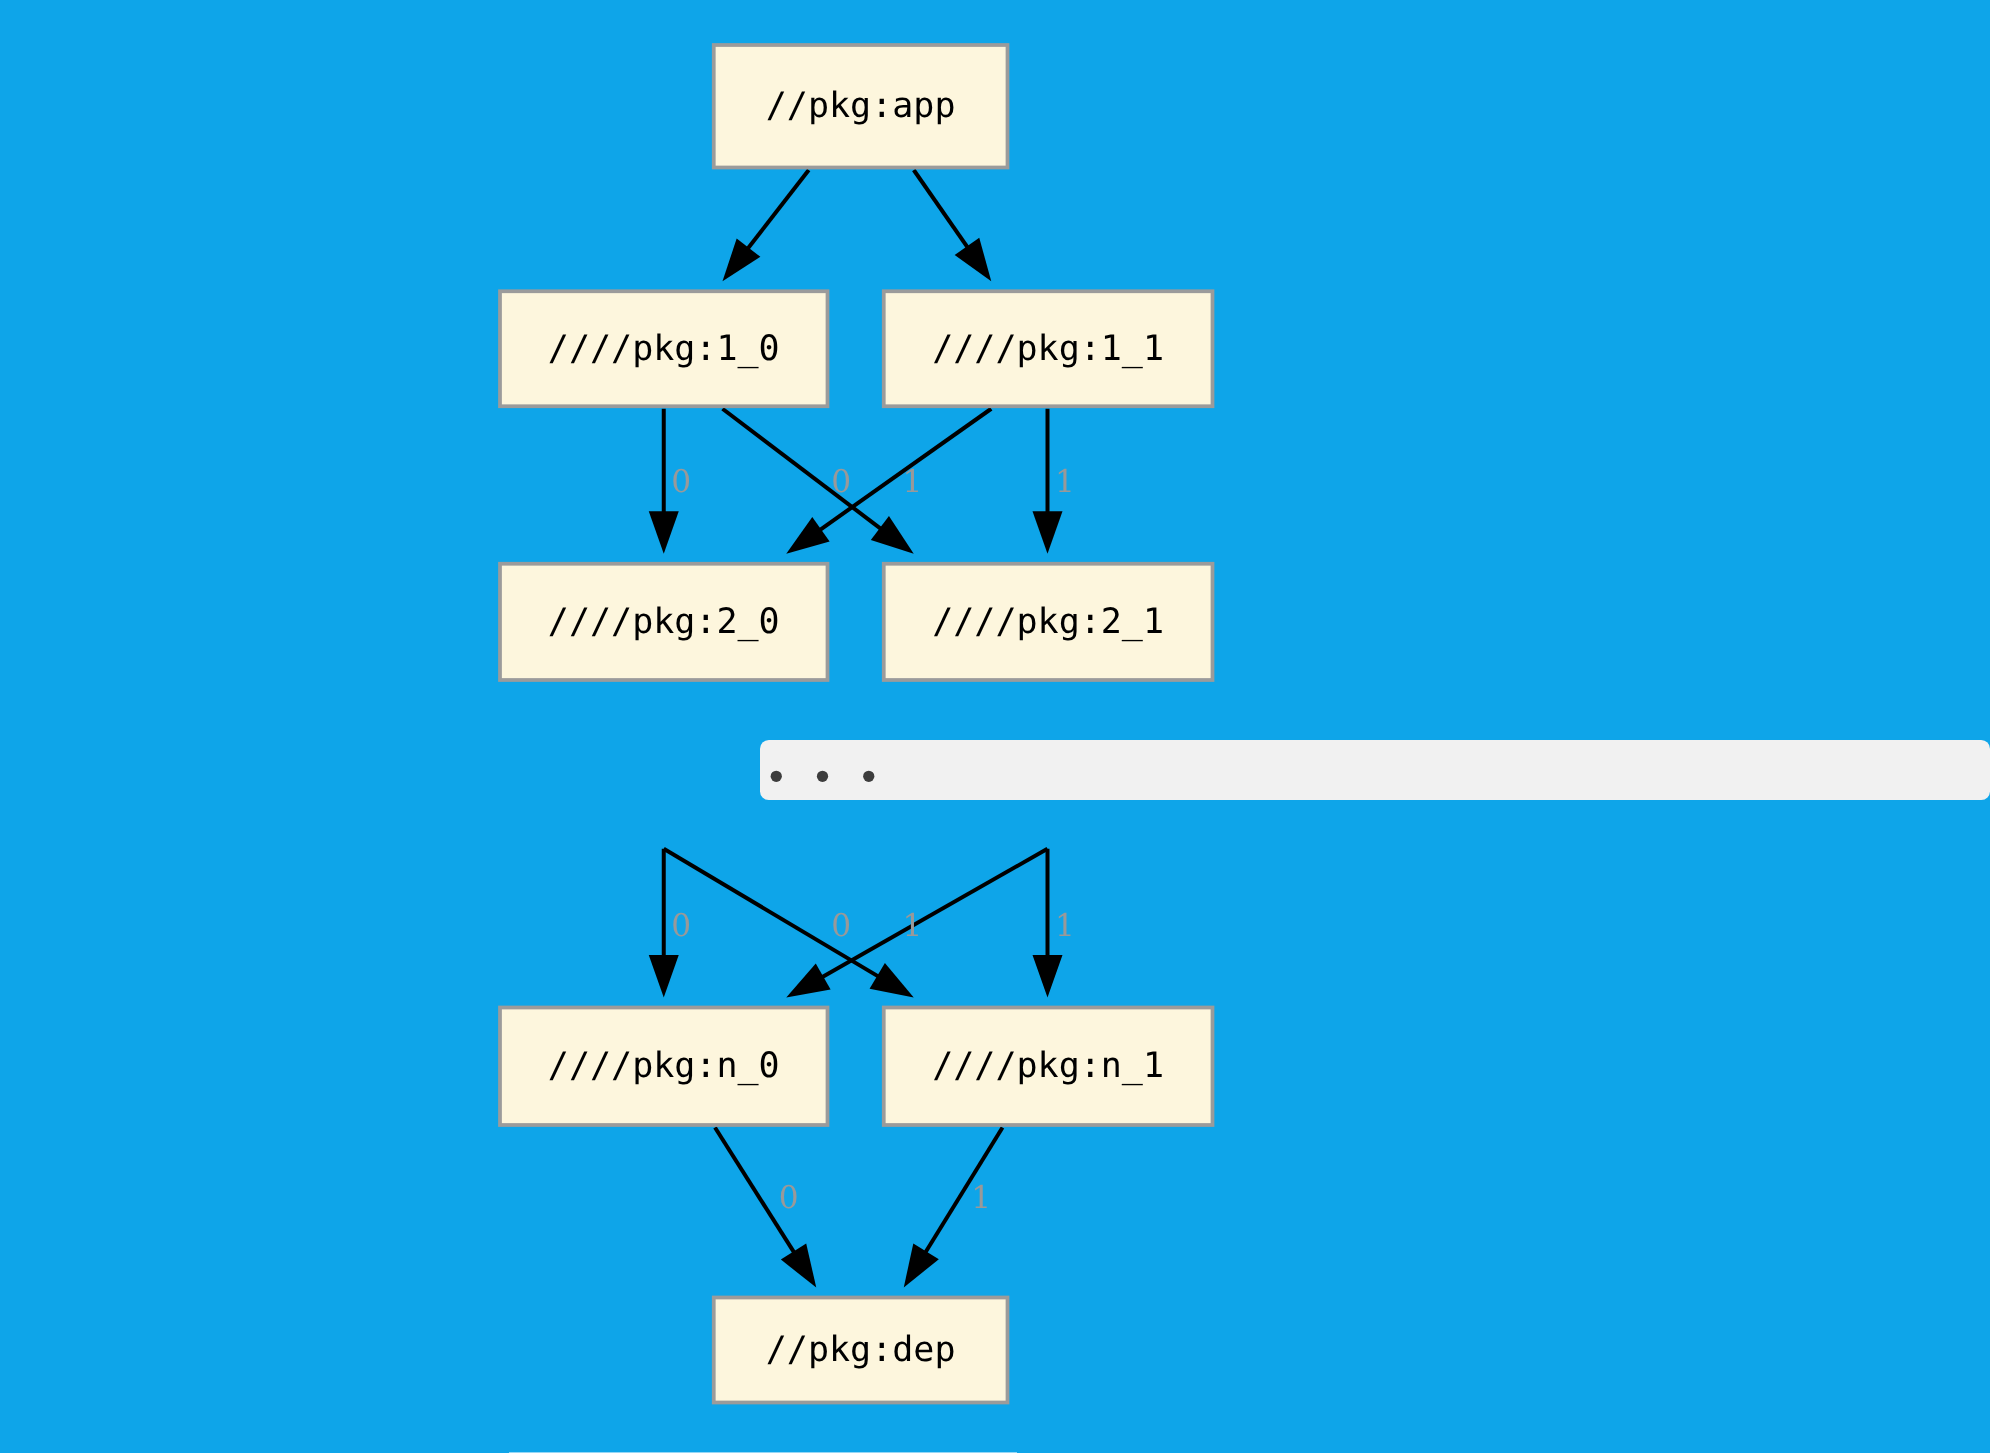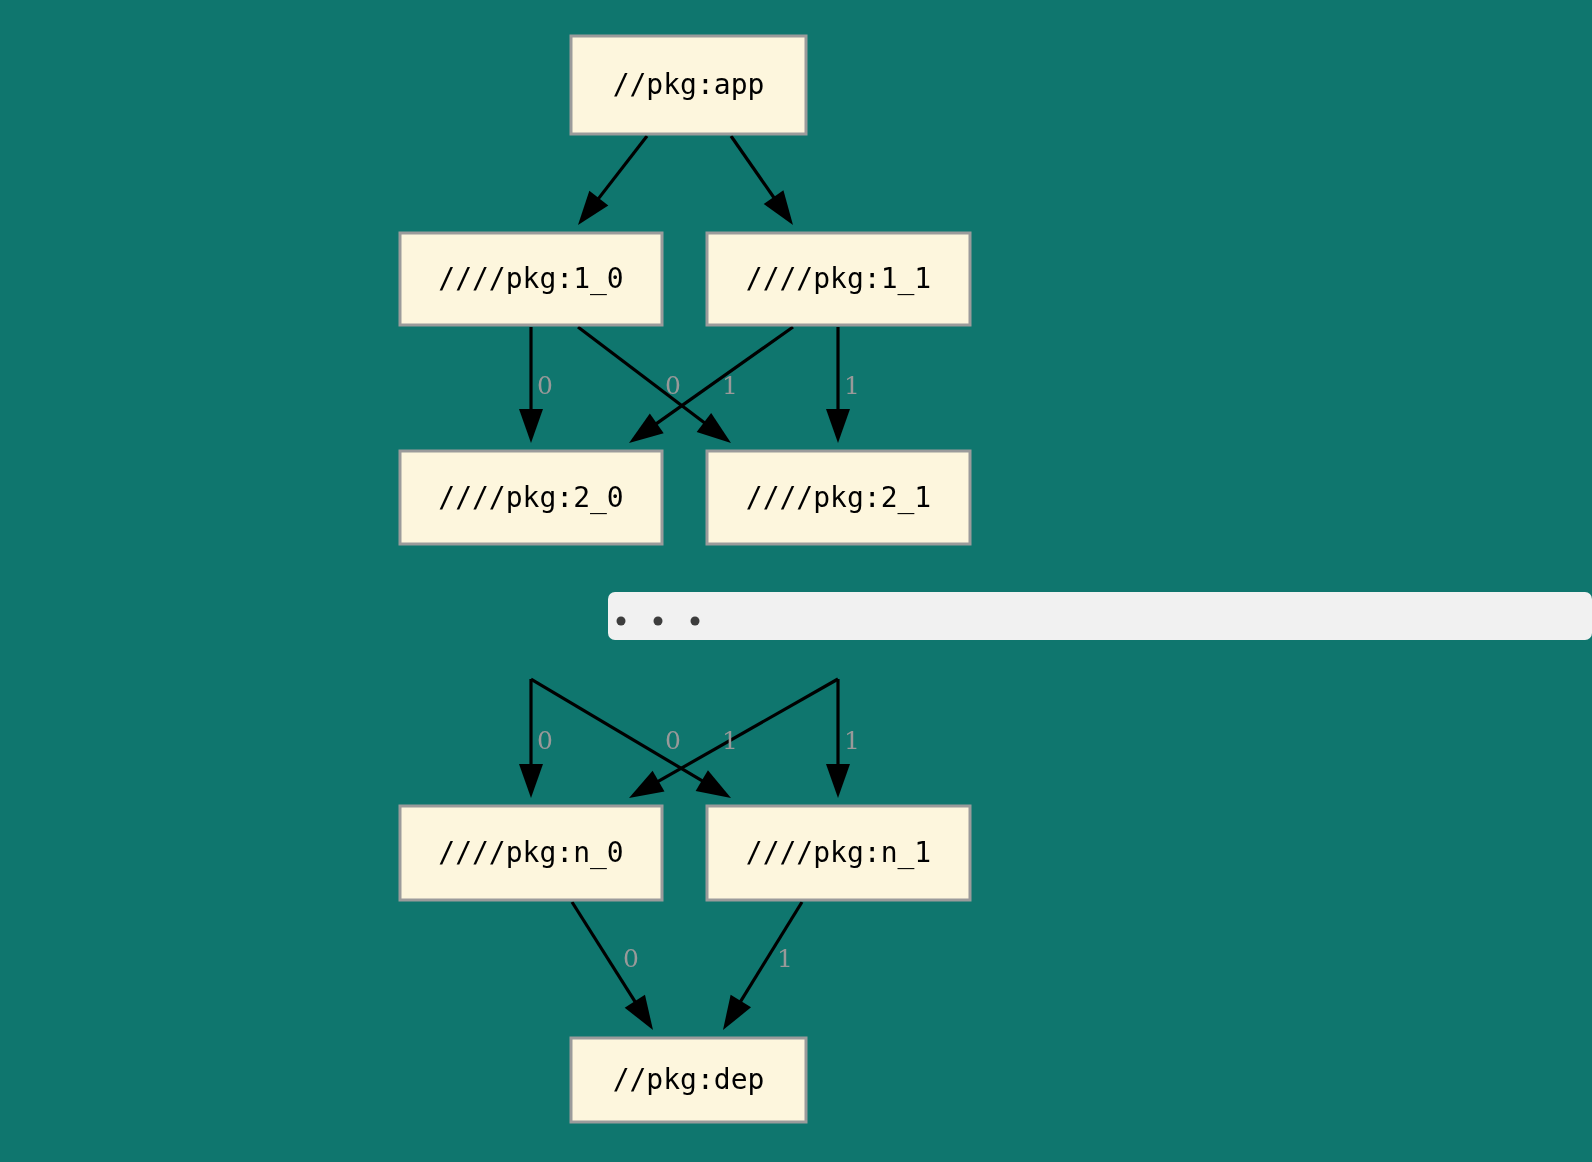--- a/index.html
+++ b/index.html
@@ -7,21 +7,21 @@
     padding: 0;
     background: #ffffff;
   }
   body {
     font-family: "DejaVu Sans Mono", monospace;
   }
   #canvas {
     position: relative;
     width: 1592px;
     height: 1162px;
-    background: #0f766e;
+    background: #0ea5e9;
     overflow: hidden;
   }
   svg#graph {
     position: absolute;
     left: 0;
     top: 0;
     width: 1592px;
     height: 1162px;
   }
   .node-box {

